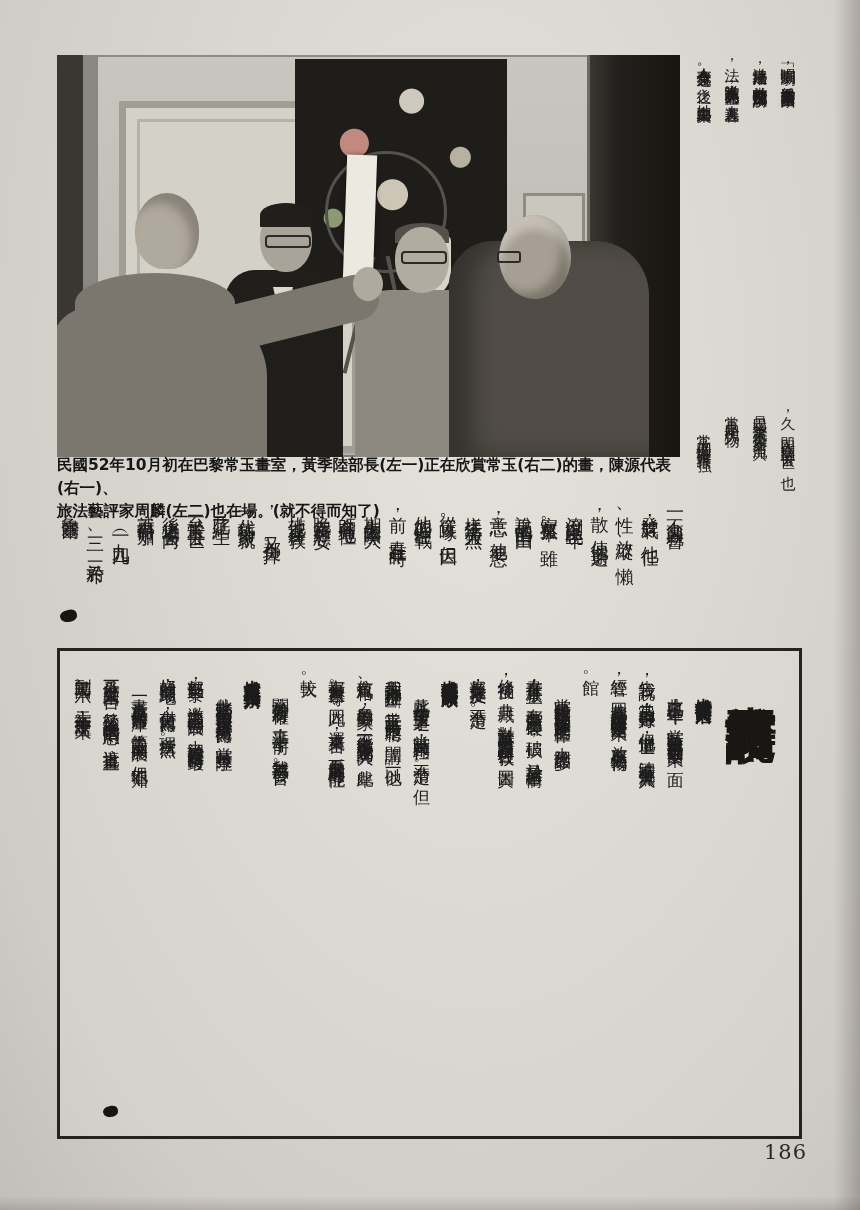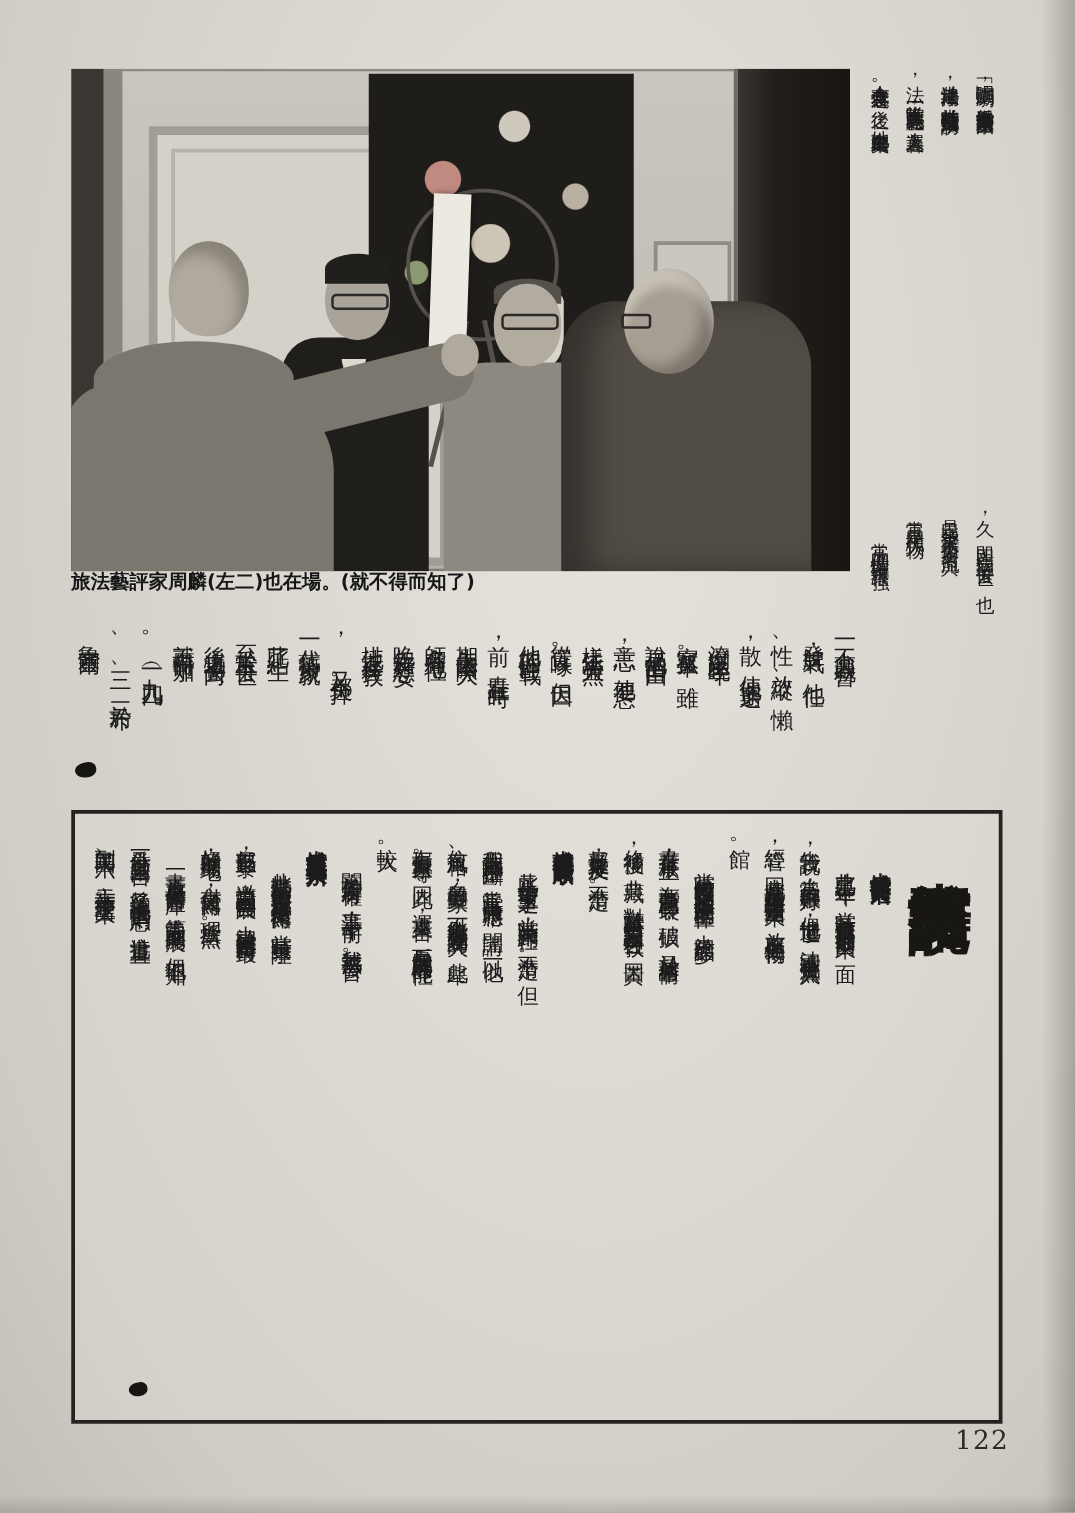--- a/index.html
+++ b/index.html
@@ -121,20 +121,21 @@
     <div class="fig1-hand"></div>
     <div class="fig1-shoulder"></div>
     <div class="fig1-body"></div>
     <div class="fig1-head"></div>
     <div class="fig4-body"></div>
     <div class="fig4-head"></div>
     <div class="fig4-glasses"></div>
   </figure>
 
   <div class="caption">
+    <div>民國52年10月初在巴黎常玉畫室，黃季陸部長(左一)正在欣賞常玉(右二)的畫，陳源代表(右一)、</div>
     <div>旅法藝評家周麟(左二)也在場。(就不得而知了)</div>
   </div>
 
   <div class="vgroup sidebar-upper">
       <div>演唱「蝴」劇，香港船業董浩雲全家由</div>
       <div>港赴法捧場，當時外交部沈部長昌煥訪</div>
       <div>法，當晚送一人高之大花籃，美人遲暮</div>
       <div>令人有今昔之感。之後，她由台返美未</div>
     </div>
   <div class="vgroup sidebar-lower">
@@ -196,17 +197,17 @@
         <div>　此批畫當初係由敎育部直接撥給史博館，當時黃季陸</div>
         <div>部長至巴黎，邀請常玉回台開展，由於史博館是當時最</div>
         <div>好的展覽場地，交付史博館，理所當然。</div>
         <div>　畫一直放在史博館倉庫，等常玉回來開展，但他不知</div>
         <div>爲什麼一直未回台，後又聽說他去世的消息。這批畫直</div>
         <div>到民國六十一、六十二年才整理出來。</div>
       </div>
   </section>
   <span class="end-mark box"></span>
 
-  <div class="pageno">122</div>
+  <div class="pageno">186</div>
 
   <div class="edge-right"></div>
   <div class="edge-bottom"></div>
 </div>
 
 </body></html>

